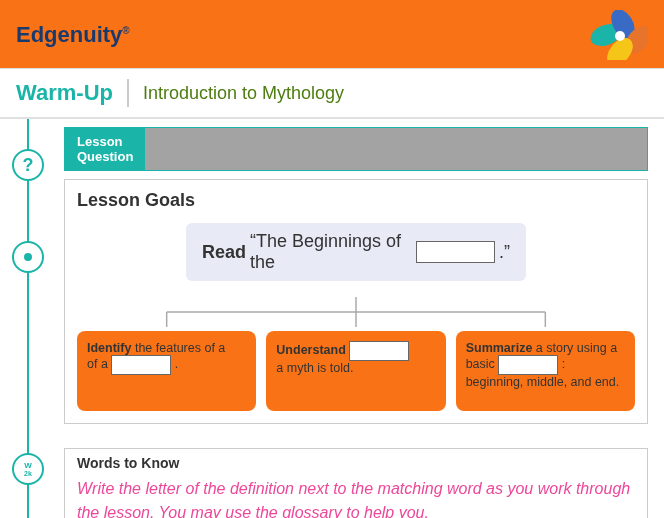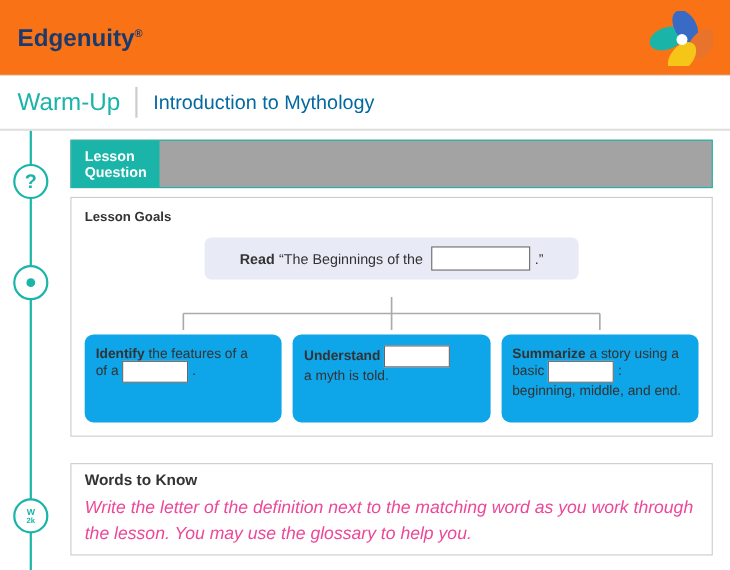--- a/index.html
+++ b/index.html
@@ -44,33 +44,33 @@
     
     .warmup-bar {
       display: flex;
       align-items: center;
       padding: 10px 16px;
       background: #fff;
       border-bottom: 2px solid #e0e0e0;
     }
     .warmup-label {
       font-size: 22px;
-      font-weight: normal;
+      font-weight: bold;
       color: #1ab5a8;
       margin-right: 14px;
     }
     .warmup-divider {
       width: 2px;
       height: 28px;
       background: #ccc;
       margin-right: 14px;
     }
     .warmup-title {
       font-size: 18px;
-      color: #0369a1;
+      color: #4d7c0f;
       font-weight: normal;
     }
 
     
     .main {
       display: flex;
       flex-direction: row;
       padding: 0;
     }
 
@@ -154,35 +154,35 @@
     }
 
     
     .lesson-goals-panel {
       background: #fff;
       border: 1px solid #ccc;
       margin-bottom: 8px;
       padding: 10px 12px 12px 12px;
     }
     .panel-heading {
-      font-size: 12px;
+      font-size: 18px;
       font-weight: bold;
       color: #333;
       margin-bottom: 12px;
     }
 
     
     .read-box {
       background: #e8eaf6;
       border-radius: 6px;
       padding: 8px 16px;
       display: flex;
       align-items: center;
       justify-content: center;
-      font-size: 13px;
+      font-size: 18px;
       color: #333;
       margin: 0 auto 16px auto;
       max-width: 340px;
       gap: 4px;
     }
     .read-box .bold { font-weight: bold; }
     .fill-box {
       display: inline-block;
       width: 90px;
       height: 22px;
@@ -201,21 +201,21 @@
 
     
     .goals-row {
       display: flex;
       justify-content: space-between;
       gap: 10px;
       position: relative;
     }
 
     .goal-box {
-      background: #0ea5e9;
+      background: #f97316;
       border-radius: 8px;
       padding: 10px 10px;
       font-size: 12.5px;
       color: #333;
       flex: 1;
       min-height: 80px;
     }
     .goal-box .bold { font-weight: bold; }
 
     

